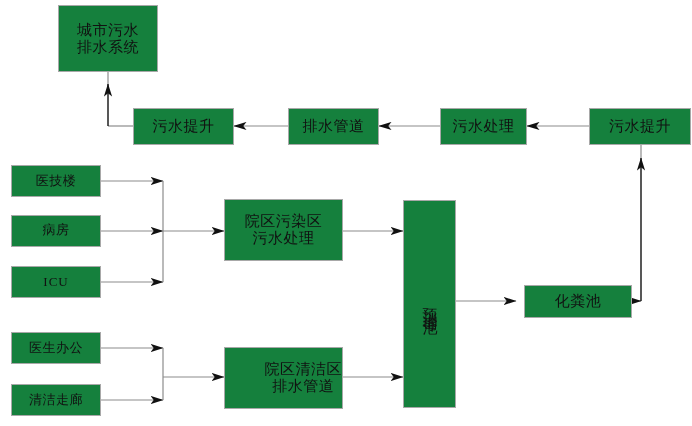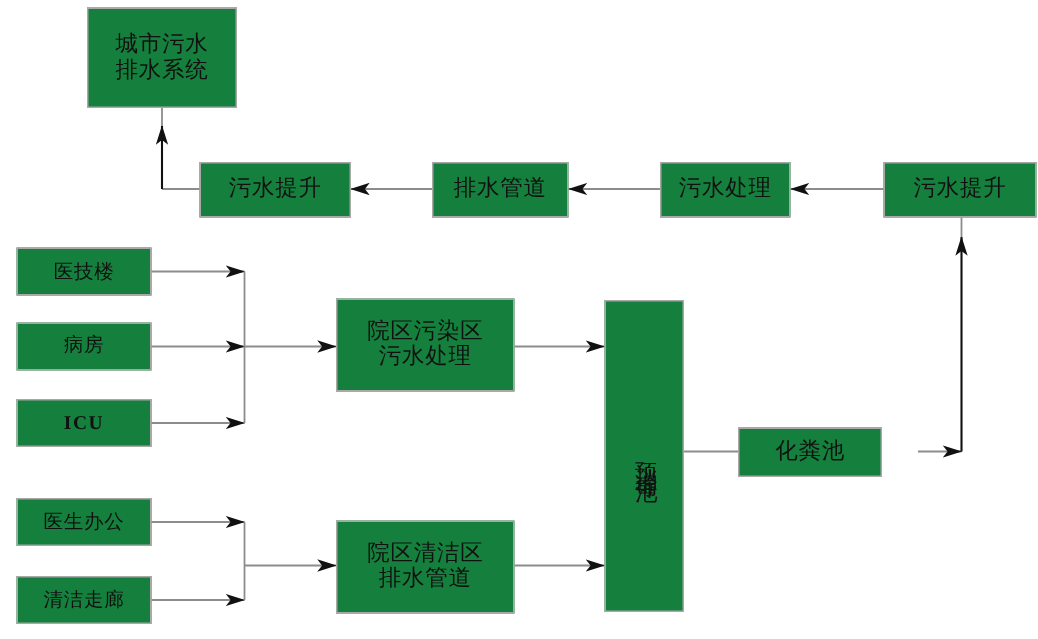--- a/index.html
+++ b/index.html
@@ -132,43 +132,43 @@
   </div>
 
   <div class="node n-small" style="left:11px; top:165px; width:90px; height:32px;">
     <span class="lbl">医技楼</span>
   </div>
 
   <div class="node n-small" style="left:11px; top:215px; width:90px; height:32px;font-family:Liberation Mono, monospace;">
     <span class="lbl">病房</span>
   </div>
 
-  <div class="node n-small latin" style="left:11px; top:266px; width:90px; height:32px;font-weight:bold;">
+  <div class="node n-small latin" style="left:11px; top:266px; width:90px; height:32px;">
     <span class="lbl">ICU</span>
   </div>
 
   <div class="node n-small" style="left:11px; top:384px; width:90px; height:32px;">
     <span class="lbl">清洁走廊</span>
   </div>
 
   <div class="node n-small" style="left:11px; top:332px; width:90px; height:32px;">
     <span class="lbl">医生办公</span>
   </div>
 
   <div class="node n-two" style="left:224px; top:199px; width:119px; height:62px;">
     <span class="lbl">院区污染区
 污水处理</span>
   </div>
 
-  <div class="node n-two" style="left:224px; top:347px; width:119px; height:62px;">
+  <div class="node n-two" style="left:224px; top:347px; width:119px; height:62px;justify-content:flex-end;">
     <span class="lbl">院区清洁区
 排水管道</span>
   </div>
 
   <div class="node vertical n-med" style="left:403px; top:200px; width:53px; height:208px;">
     <span class="lbl">预消毒池</span>
   </div>
 
-  <div class="node n-med" style="left:492px; top:285px; width:96px; height:33px;">
+  <div class="node n-med" style="left:524px; top:285px; width:108px; height:33px;">
     <span class="lbl">化粪池</span>
   </div>
 
 </div>
 
 </body></html>

